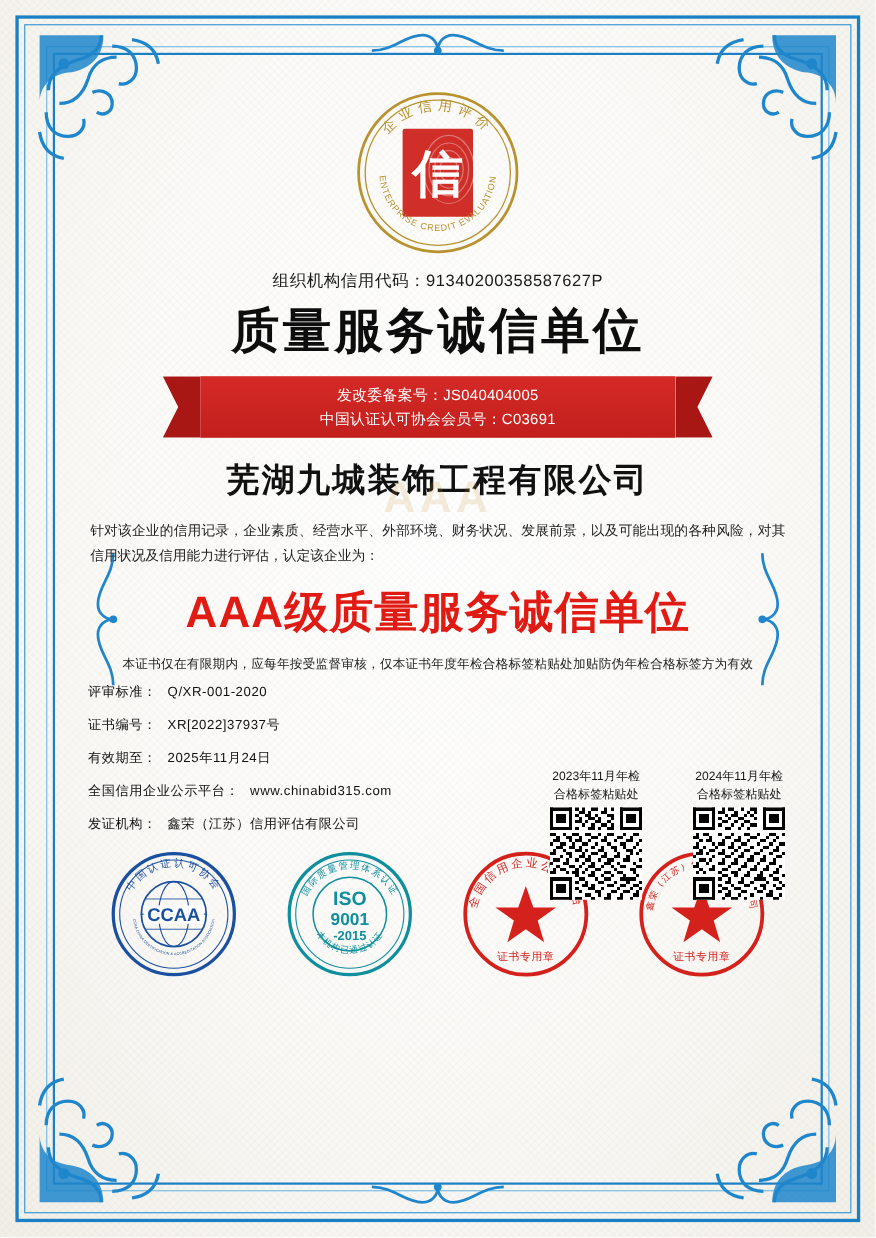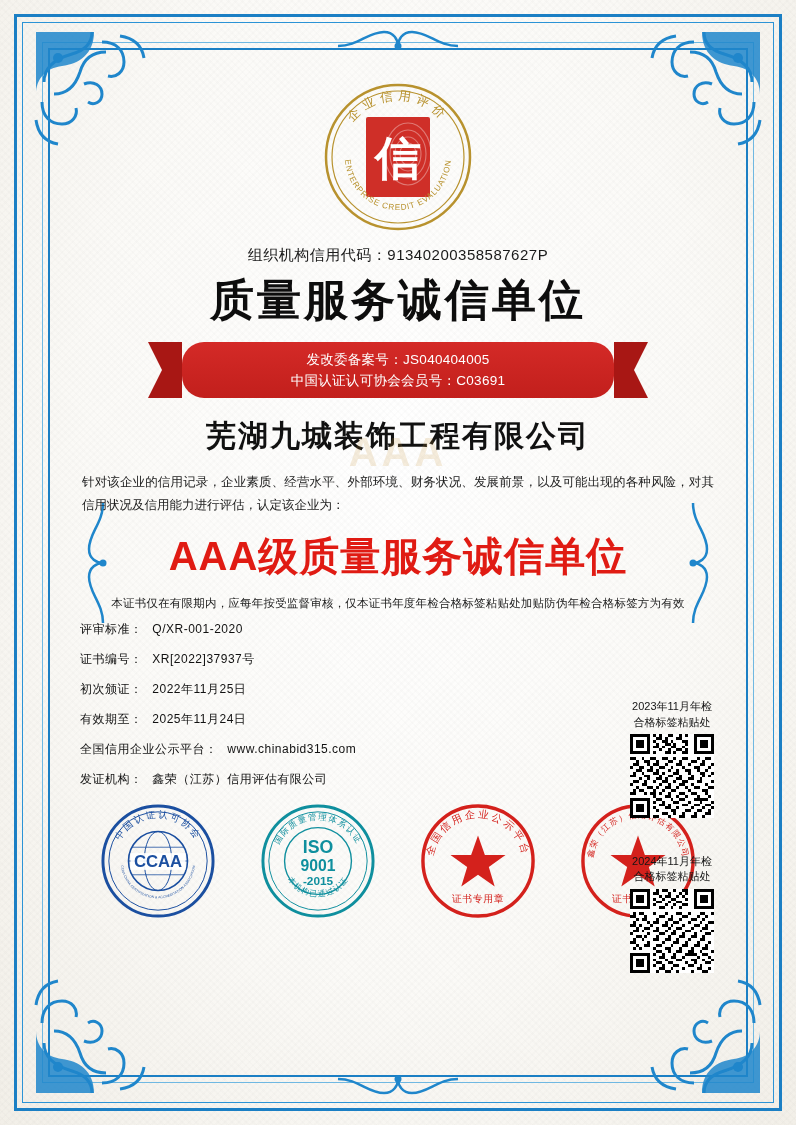--- a/index.html
+++ b/index.html
@@ -112,21 +112,20 @@
   }
   .ribbon-body {
     position: absolute;
     left: 34px; right: 34px; top: 0; bottom: 0;
     background: linear-gradient(180deg,#d42a27 0%, #c21f1c 100%);
     color: #fff;
     display: flex;
     flex-direction: column;
     justify-content: center;
     gap: 3px;
-    border-radius: 22px;
   }
   .ribbon-body div {
     font-size: 13.5px;
     letter-spacing: 0.3px;
   }
   .ribbon-tail {
     position: absolute;
     top: 0;
     width: 34px;
     height: 56px;
@@ -189,22 +188,21 @@
   }
   .field-row .label { }
   .field-row .value { margin-left: 6px; }
 
   
   .qr-area {
     position: absolute;
     right: 10px;
     top: 78px;
     display: flex;
-    gap: 36px;
-    flex-direction: column;
+    gap: 22px;
   }
   .qr-block {
     width: 108px;
     text-align: center;
   }
   .qr-caption {
     font-size: 11px;
     line-height: 1.4;
     color: #151515;
     margin-bottom: 4px;
@@ -775,24 +773,20 @@
 
       <div class="field-row">
         <span class="label">评审标准：</span>
         <span class="value">Q/XR-001-2020</span>
       </div>
       <div class="field-row">
         <span class="label">证书编号：</span>
         <span class="value">XR[2022]37937号</span>
       </div>
       <div class="field-row">
-        <span class="label">初次颁证：</span>
-        <span class="value">2022年11月25日</span>
-      </div>
-      <div class="field-row">
         <span class="label">有效期至：</span>
         <span class="value">2025年11月24日</span>
       </div>
       <div class="field-row">
         <span class="label">全国信用企业公示平台：</span>
         <span class="value">www.chinabid315.com</span>
       </div>
       <div class="field-row">
         <span class="label">发证机构：</span>
         <span class="value">鑫荣（江苏）信用评估有限公司</span>

